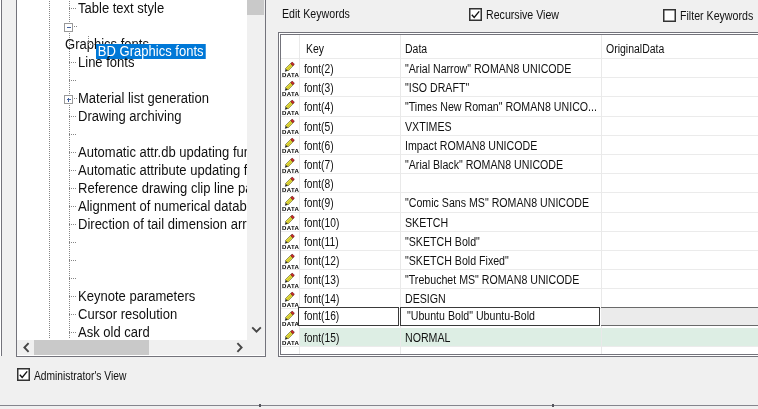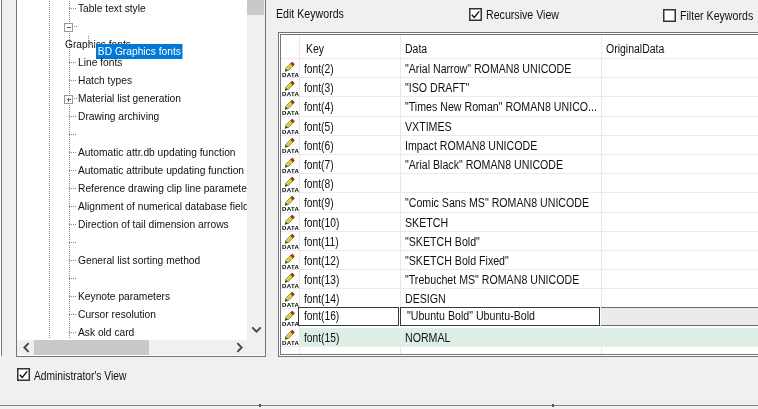--- a/index.html
+++ b/index.html
@@ -1,20 +1,20 @@
 <!DOCTYPE html>
 <html><head>
 <meta charset="utf-8">
 <style>
   html,body{margin:0;padding:0;}
   body{width:758px;height:409px;background:#f0f0f0;font-family:"Liberation Sans",sans-serif;position:relative;overflow:hidden;color:#101010;}
   .abs{position:absolute;}
   .vdots{position:absolute;width:1px;background-image:repeating-linear-gradient(to bottom,#858585 0,#858585 1px,transparent 1px,transparent 2px);}
   .hdots{position:absolute;height:1px;background-image:repeating-linear-gradient(to right,#858585 0,#858585 1px,transparent 1px,transparent 2px);}
-  .treerow{position:absolute;left:0;width:230px;height:18px;line-height:18px;font-size:11px;white-space:nowrap;}
+  .treerow{position:absolute;left:0;width:230px;height:18px;line-height:18px;font-size:14px;white-space:nowrap;}
   .treerow .t{display:inline-block;transform:scaleX(0.93);transform-origin:0 50%;}
   .selbx{position:absolute;left:79px;top:1px;height:15px;line-height:15px;background:#0078d7;color:#fff;padding:0 2px;transform:scaleX(0.93);transform-origin:0 50%;}
   .selbx .t{transform:none;}
   .sx{display:inline-block;transform:scaleX(0.85);transform-origin:0 50%;white-space:nowrap;}
   .pmbox{position:absolute;width:9px;height:9px;border:1px solid #999;background:#fff;box-sizing:border-box;}
   .pmbox .h{position:absolute;left:1.5px;top:3px;width:4px;height:1px;background:#44629e;}
   .pmbox .v{position:absolute;left:3px;top:1.5px;width:1px;height:4px;background:#44629e;}
   .gridrow{position:absolute;left:0;right:0;height:19.2px;line-height:20.6px;font-size:12.5px;border-bottom:1px solid #ebebeb;box-sizing:border-box;white-space:nowrap;}
   .key{position:absolute;left:23px;top:0;transform:scaleX(0.82);transform-origin:0 50%;}
   .dat{position:absolute;left:123.5px;top:0;}
@@ -40,21 +40,20 @@
       </div>
       <div class="treerow" style="top:36px;padding-left:48px;"><span class="t">Graphics fonts</span></div>
       <div class="vdots" style="left:70.5px;top:37px;height:8px;"></div>
       <div class="hdots" style="left:70.5px;top:45px;width:8px;"></div>
       <div class="treerow" style="top:44px;">
         <span class="selbx"><span class="t">BD Graphics fonts</span></span>
       </div>
       <div class="hdots" style="left:51.5px;top:63px;width:8px;"></div>
       <div class="treerow" style="top:54px;padding-left:61px;"><span class="t">Line fonts</span></div>
       <div class="hdots" style="left:51.5px;top:81px;width:8px;"></div>
-      <div class="treerow" style="top:72px;padding-left:61px;"><span class="t">Hatch types</span></div>
       <div class="hdots" style="left:56.5px;top:99px;width:4px;"></div>
       <div class="pmbox" style="left:47px;top:96px;">
         <div class="h"></div>
         <div class="v"></div>
       </div>
       <div class="treerow" style="top:90px;padding-left:61px;"><span class="t">Material list generation</span></div>
       <div class="hdots" style="left:51.5px;top:117px;width:8px;"></div>
       <div class="treerow" style="top:108px;padding-left:61px;"><span class="t">Drawing archiving</span></div>
       <div class="hdots" style="left:51.5px;top:135px;width:8px;"></div>
       <div class="hdots" style="left:51.5px;top:153px;width:8px;"></div>
@@ -62,21 +61,20 @@
       <div class="hdots" style="left:51.5px;top:171px;width:8px;"></div>
       <div class="treerow" style="top:162px;padding-left:61px;"><span class="t">Automatic attribute updating function</span></div>
       <div class="hdots" style="left:51.5px;top:189px;width:8px;"></div>
       <div class="treerow" style="top:180px;padding-left:61px;"><span class="t">Reference drawing clip line parameters</span></div>
       <div class="hdots" style="left:51.5px;top:207px;width:8px;"></div>
       <div class="treerow" style="top:198px;padding-left:61px;"><span class="t">Alignment of numerical database fields</span></div>
       <div class="hdots" style="left:51.5px;top:225px;width:8px;"></div>
       <div class="treerow" style="top:216px;padding-left:61px;"><span class="t">Direction of tail dimension arrows</span></div>
       <div class="hdots" style="left:51.5px;top:243px;width:8px;"></div>
       <div class="hdots" style="left:51.5px;top:261px;width:8px;"></div>
-      <div class="treerow" style="top:252px;padding-left:61px;"><span class="t">General list sorting method</span></div>
       <div class="hdots" style="left:51.5px;top:279px;width:8px;"></div>
       <div class="hdots" style="left:51.5px;top:297px;width:8px;"></div>
       <div class="treerow" style="top:288px;padding-left:61px;"><span class="t">Keynote parameters</span></div>
       <div class="hdots" style="left:51.5px;top:315px;width:8px;"></div>
       <div class="treerow" style="top:306px;padding-left:61px;"><span class="t">Cursor resolution</span></div>
       <div class="hdots" style="left:51.5px;top:333px;width:8px;"></div>
       <div class="treerow" style="top:324px;padding-left:61px;"><span class="t">Ask old card</span></div>
     </div>
     <div class="abs" style="left:230px;top:0;width:18px;height:341px;background:#f0f0f0;">
       <div class="abs" style="left:0;top:0;width:17px;height:16px;background:#c9c9c9;"></div>
@@ -88,21 +86,21 @@
       <svg class="abs" style="left:4.5px;top:2px;" width="8" height="11" viewBox="0 0 8 11">
         <polyline points="6.6,1.2 2.4,5.5 6.6,9.8" fill="none" stroke="#464646" stroke-width="1.9"></polyline>
       </svg>
       <div class="abs" style="left:17px;top:0;width:115px;height:15px;background:#c9c9c9;"></div>
       <svg class="abs" style="left:218.5px;top:2px;" width="8" height="11" viewBox="0 0 8 11">
         <polyline points="1.4,1.2 5.6,5.5 1.4,9.8" fill="none" stroke="#464646" stroke-width="1.9"></polyline>
       </svg>
     </div>
   </div>
 
-  <div class="lbl" style="left:276px;top:7.5px;"><span class="sx">Edit Keywords</span></div>
+  <div class="lbl" style="left:282px;top:7.5px;"><span class="sx">Edit Keywords</span></div>
 
   <svg class="abs" style="left:469px;top:8px;" width="13" height="13" viewBox="0 0 13 13">
     <rect x="0.75" y="0.75" width="11.5" height="11.5" fill="#fff" stroke="#333" stroke-width="1.5"></rect>
     <polyline points="2.8,6.7 5.2,9.4 10.2,3.4" fill="none" stroke="#111" stroke-width="1.4"></polyline>
   </svg>
   <div class="lbl" style="left:486px;top:8.5px;"><span class="sx">Recursive View</span></div>
 
   <svg class="abs" style="left:663px;top:9px;" width="13" height="13" viewBox="0 0 13 13">
     <rect x="0.75" y="0.75" width="11.5" height="11.5" fill="#fff" stroke="#333" stroke-width="1.5"></rect>
   </svg>

